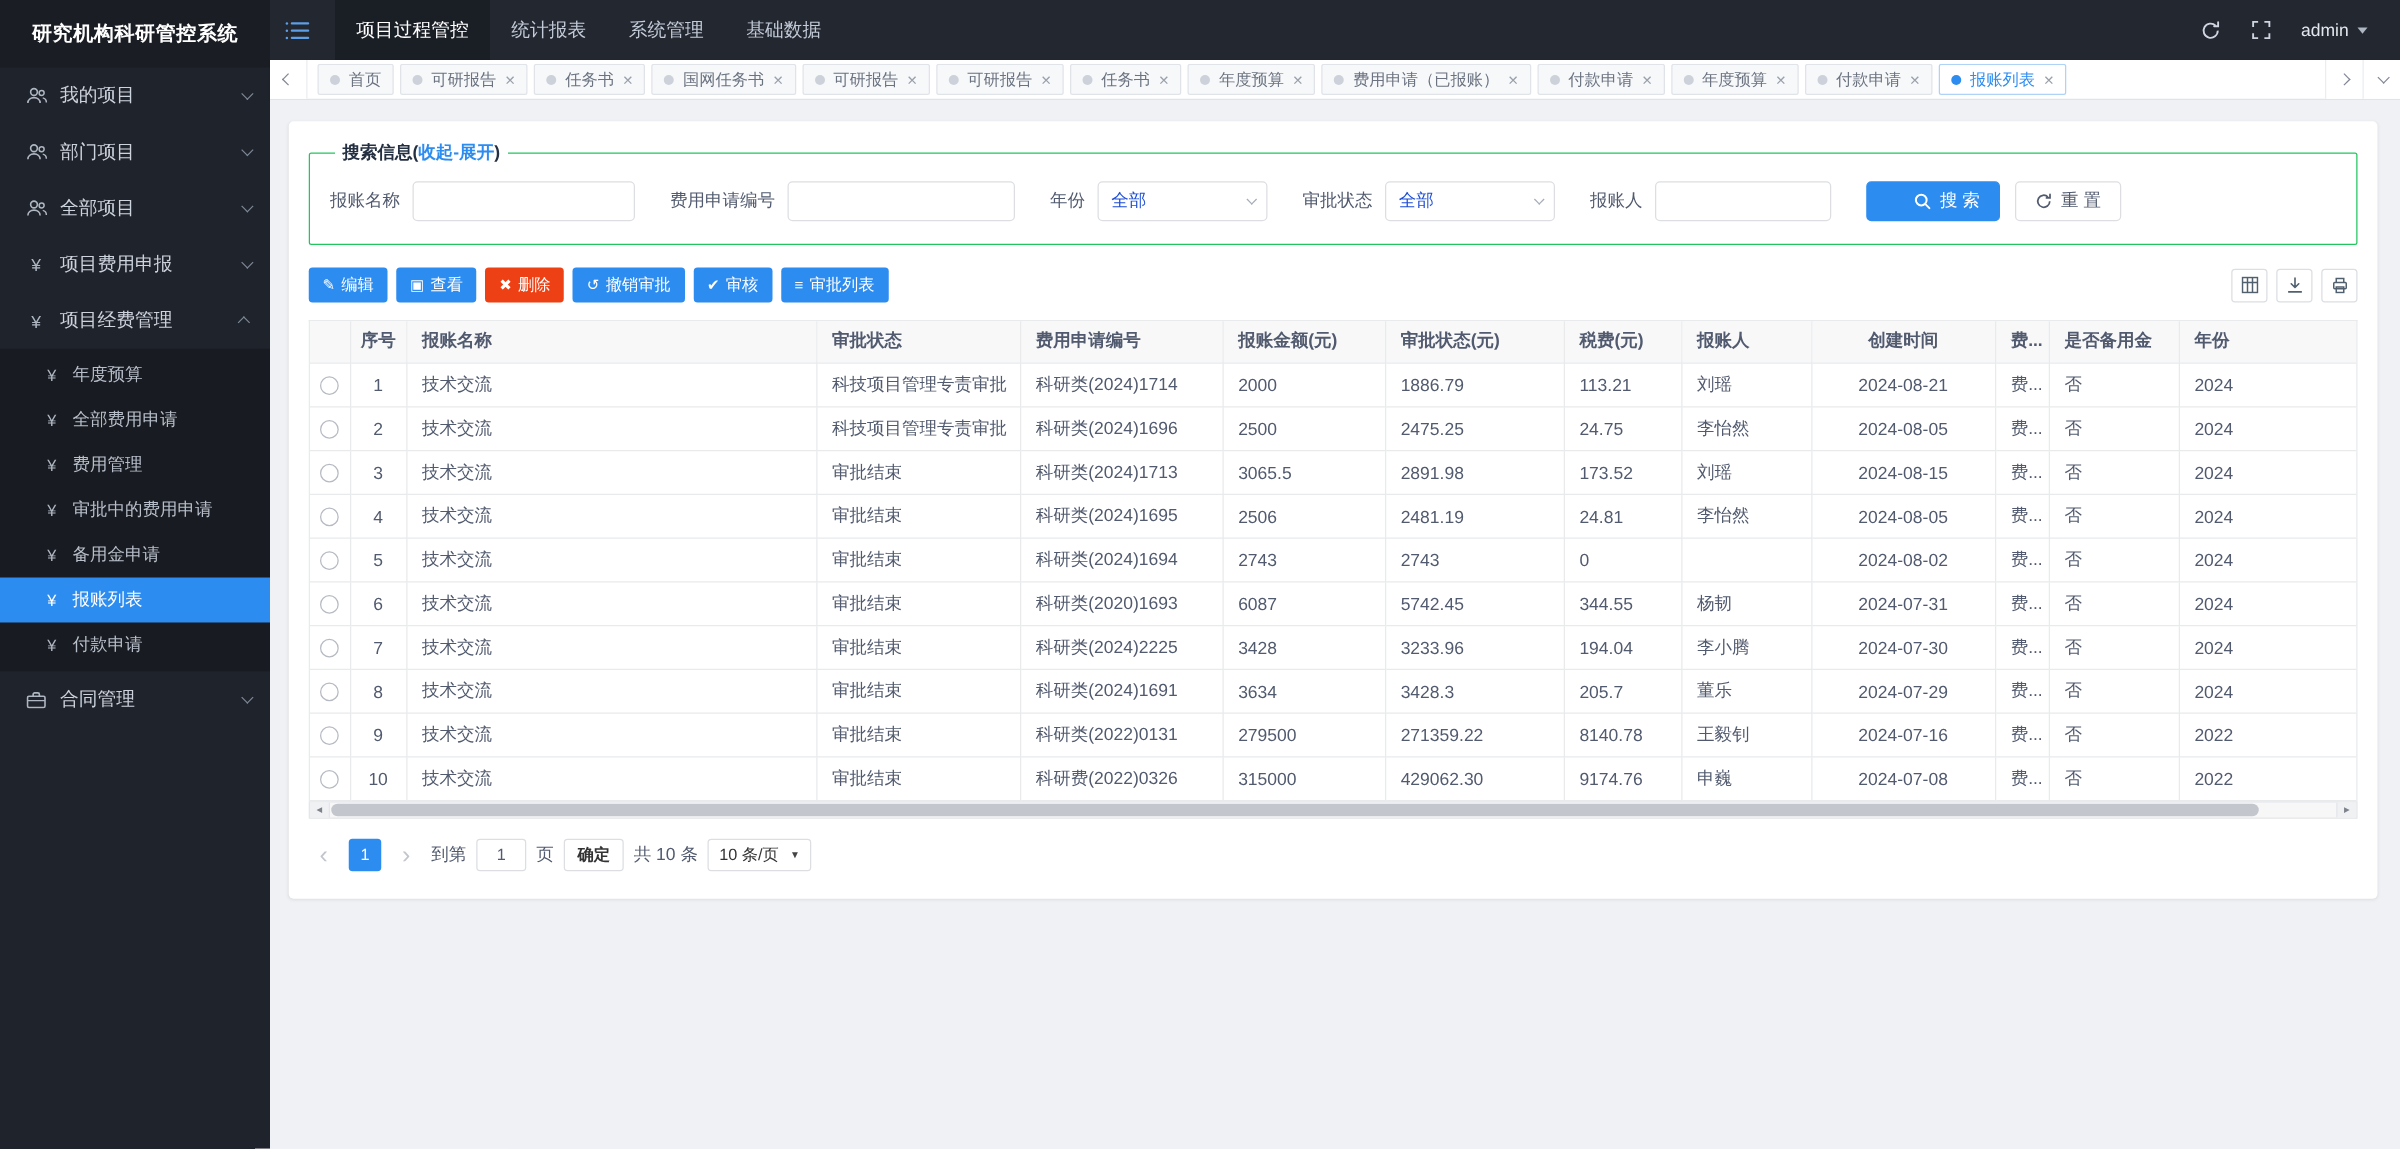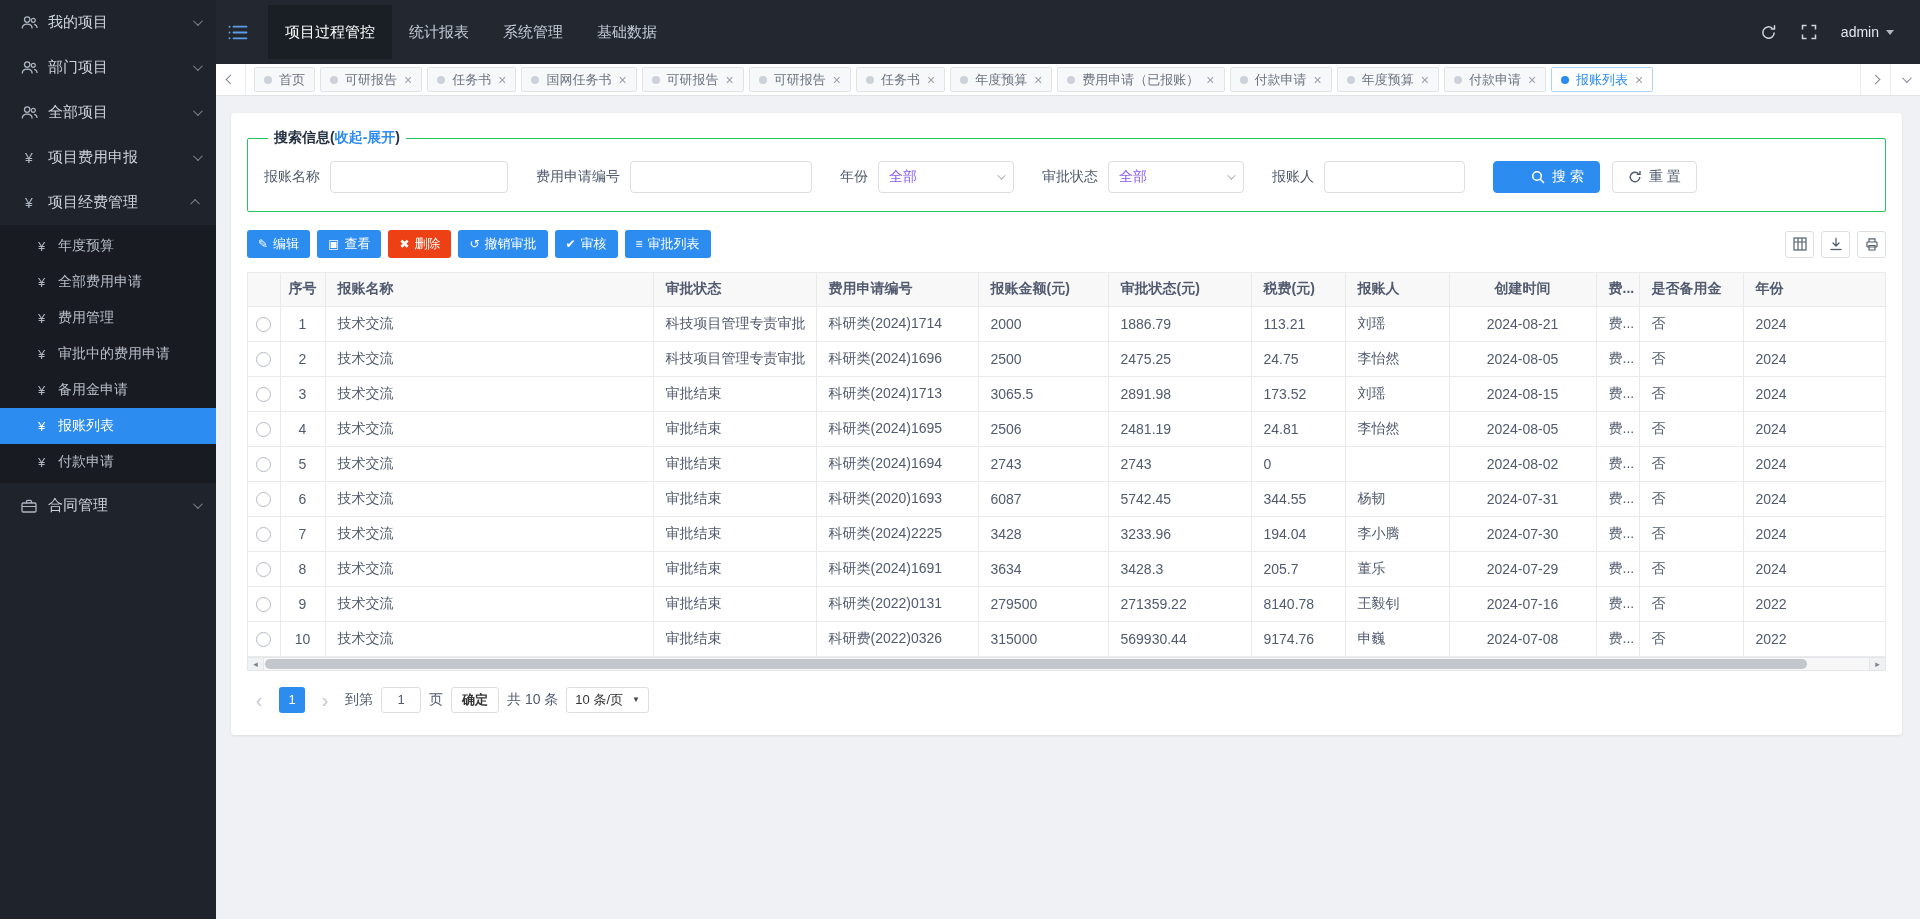--- a/index.html
+++ b/index.html
@@ -26,21 +26,21 @@
   .submenu-item { height:36px; display:flex; align-items:center; padding-left:34px; gap:9px;
                   font-size:14px; color:#b8bfca; cursor:pointer; white-space:nowrap; }
   .submenu-item .yen-glyph { width:15px; font-size:13px; }
   .submenu-item.active { background:#2d8cf0; color:#fff; }
   .submenu-item.active .yen-glyph { color:#fff; }
 
   
   .main { flex:1; display:flex; flex-direction:column; min-width:0; }
 
   
-  .header { height:64px; background:#23272f; display:flex; align-items:center; flex-shrink:0; }
+  .header { height:48px; background:#23272f; display:flex; align-items:center; flex-shrink:0; }
   .hamburger { width:44px; height:54px; display:flex; align-items:center; justify-content:center; cursor:pointer; }
   .nav { display:flex; margin-left:8px; height:54px; }
   .nav-item { height:54px; padding:0 17px; display:flex; align-items:center; font-size:15px;
               color:#c3cbd8; cursor:pointer; white-space:nowrap; }
   .nav-item.active { background:#1a1e25; color:#fff; }
   .header-right { margin-left:auto; display:flex; gap:24px; padding-right:26px; color:#cfd6e2; }
   .h-icon { display:flex; align-items:center; cursor:pointer; color:#cfd6e2; }
   .admin { display:flex; align-items:center; gap:7px; font-size:14px; color:#e3e8ef; cursor:pointer; }
   .tri-down { width:0; height:0; border:4px solid transparent; border-top:5px solid #aeb6c2; margin-top:4px; }
 
@@ -70,21 +70,21 @@
   
   fieldset.search { border:1px solid #22c55e; border-radius:2px; padding:14px 16px 18px; }
   legend { font-size:14px; font-weight:bold; color:#243042; padding:0 6px; margin-left:4px; }
   .legend-link { color:#2d8cf0; cursor:pointer; }
   .search-row { display:flex; align-items:center; }
   .sg { display:flex; align-items:center; margin-right:28px; }
   .sg label { font-size:14px; color:#515a6e; margin-right:10px; white-space:nowrap; }
   .inp { height:32px; border:1px solid #dcdee2; border-radius:4px; background:#fff; font-size:14px;
          padding:0 8px; color:#515a6e; outline:none; font-family:inherit; }
   .sel { height:32px; border:1px solid #dcdee2; border-radius:4px; background:#fff; display:flex; align-items:center;
-         justify-content:space-between; padding:0 10px; font-size:14px; color:#8b5cf6; cursor:pointer; }
+         justify-content:space-between; padding:0 10px; font-size:14px; color:#1d4ed8; cursor:pointer; }
   .sel .chev { border-color:#a7adb8; width:6px; height:6px; }
   .btn { height:32px; border-radius:4px; border:1px solid transparent; font-size:14px; display:inline-flex;
          align-items:center; gap:7px; padding:0 15px; cursor:pointer; font-family:inherit; white-space:nowrap; }
   .btn-primary { background:#2d8cf0; border-color:#2d8cf0; color:#fff;padding-left:37px; }
   .btn-default { background:#fff; border-color:#dcdee2; color:#515a6e; margin-left:12px; }
 
   
   .tbar { display:flex; align-items:center; margin:18px 0 14px; }
   .tb-btn { height:28px; border:none; border-radius:3px; color:#fff; font-size:13px; display:inline-flex;
             align-items:center; gap:5px; padding:0 11px; margin-right:7px; cursor:pointer; font-family:inherit; white-space:nowrap; }
@@ -127,20 +127,21 @@
                 font-size:13px; font-weight:bold; color:#333; cursor:pointer; font-family:inherit; }
   .pg-select { height:26px; border:1px solid #dcdee2; border-radius:3px; display:flex; align-items:center;
                gap:9px; padding:0 8px; font-size:13px; cursor:pointer; background:#fff; color:#333; }
   .pg-select .arr { font-size:8px; color:#444; }
   .pg-text { white-space:nowrap; }
 </style>
 </head>
 <body>
 
 <aside class="sidebar">
+  <div class="logo">研究机构科研管控系统</div>
   <nav class="menu">
 
     <div class="menu-item">
       <span class="mi-icon">
         <svg width="17" height="15" viewBox="0 0 17 15">
             <circle cx="6.2" cy="4.6" r="2.7" fill="none" stroke="currentColor" stroke-width="1.3"></circle>
             <path d="M1.3 13.4c0-2.7 2.2-4.3 4.9-4.3s4.9 1.6 4.9 4.3" fill="none" stroke="currentColor" stroke-width="1.3"></path>
             <circle cx="12.3" cy="5.3" r="2" fill="none" stroke="currentColor" stroke-width="1.2"></circle>
             <path d="M13.2 9.3c1.7.4 2.9 1.7 2.9 3.6" fill="none" stroke="currentColor" stroke-width="1.2"></path>
           </svg>
@@ -622,21 +623,21 @@
                 <td>否</td>
                 <td>2022</td>
               </tr>
               <tr>
                 <td class="c-center"><span class="radio"></span></td>
                 <td class="c-center">10</td>
                 <td>技术交流</td>
                 <td>审批结束</td>
                 <td>科研费(2022)0326</td>
                 <td>315000</td>
-                <td>569930.44</td>
+                <td>429062.30</td>
                 <td>9174.76</td>
                 <td>申巍</td>
                 <td class="c-center">2024-07-08</td>
                 <td>费...</td>
                 <td>否</td>
                 <td>2022</td>
               </tr>
           </tbody>
         </table>
       </div>

